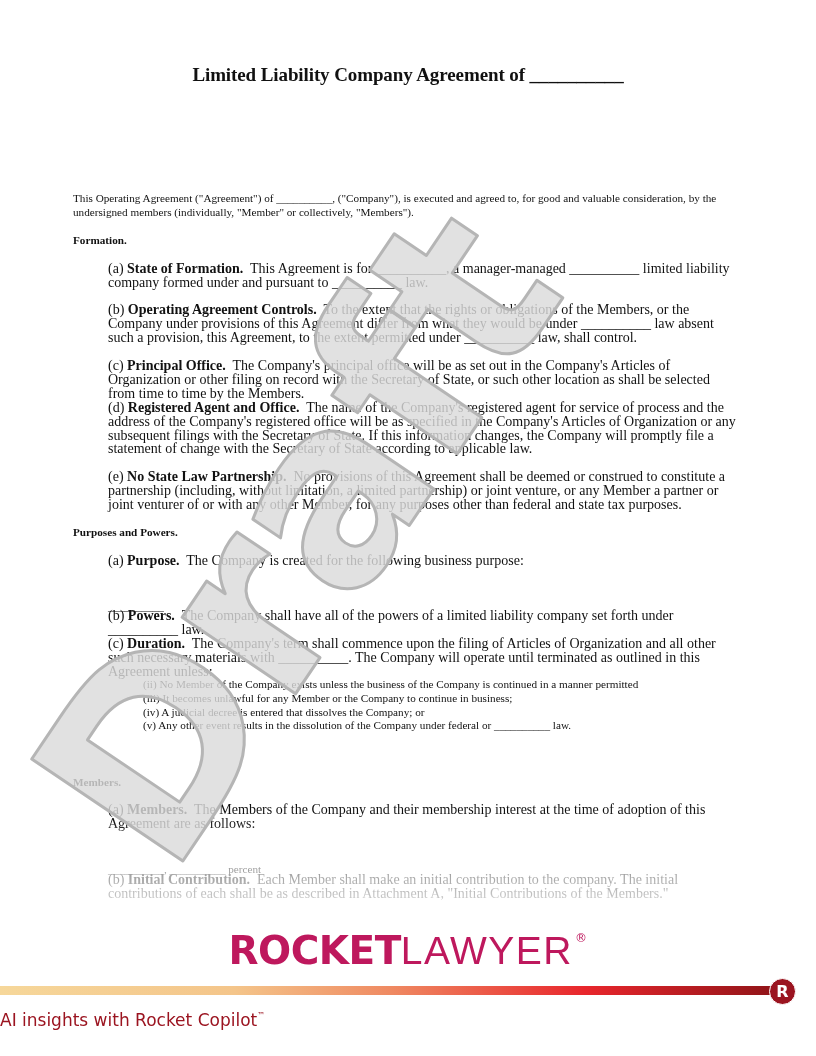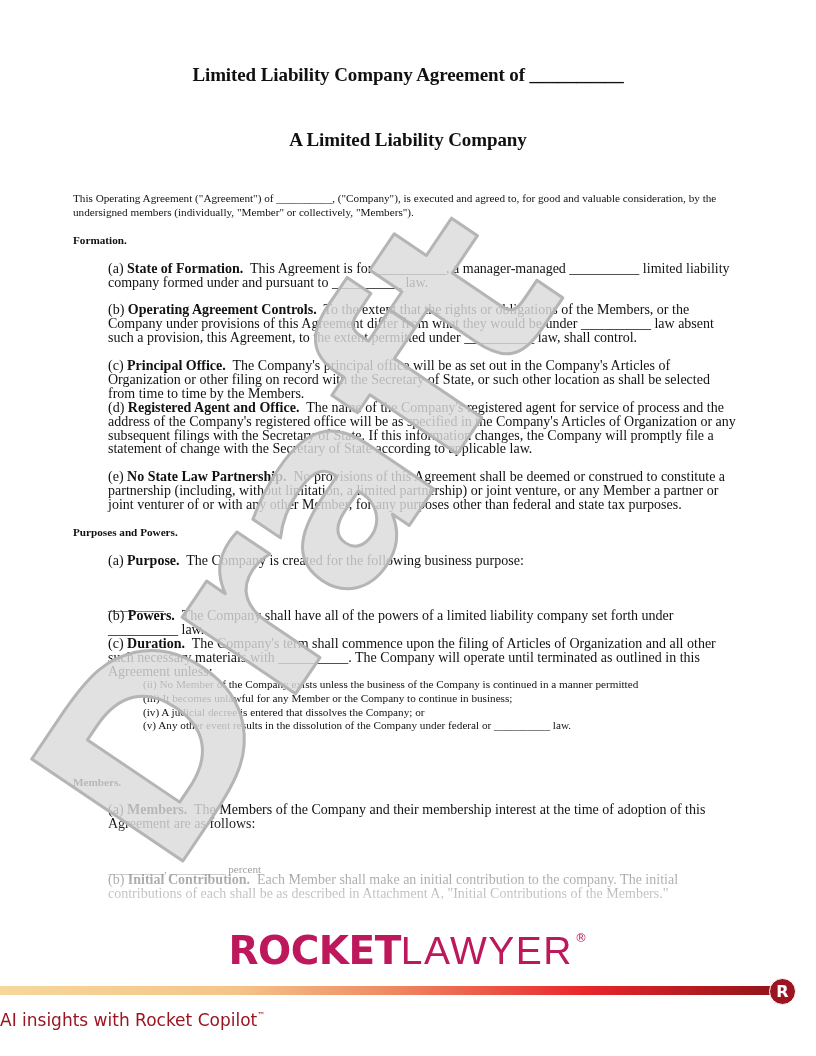--- a/index.html
+++ b/index.html
@@ -48,21 +48,20 @@
     position: absolute; top: 1010px; left: 0; width: 708px; text-align: left;
     font-family: "DejaVu Sans", "Liberation Sans", sans-serif; color: #9b1420; font-size: 17px;
   }
   .copilot sup { font-size: 8px; vertical-align: 8px; }
 </style>
 </head>
 <body>
 
 <div class="page">
   <div class="title t1">Limited Liability Company Agreement of __________</div>
-  <div class="title t2">A Limited Liability Company</div>
 
   <div class="body-text" style="top:192px;">This Operating Agreement ("Agreement") of __________, ("Company"), is executed and agreed to, for good and valuable consideration, by the undersigned members (individually, "Member" or collectively, "Members").</div>
 
   <div class="section" style="top:234px;">Formation.</div>
 
   <div class="sub" style="top:262px;">
     <span>(a)</span>
     <b>State of Formation.</b>&nbsp;
     <span>This Agreement is for __________, a manager-managed __________ limited liability company formed under and pursuant to __________ law.</span>
   </div>

